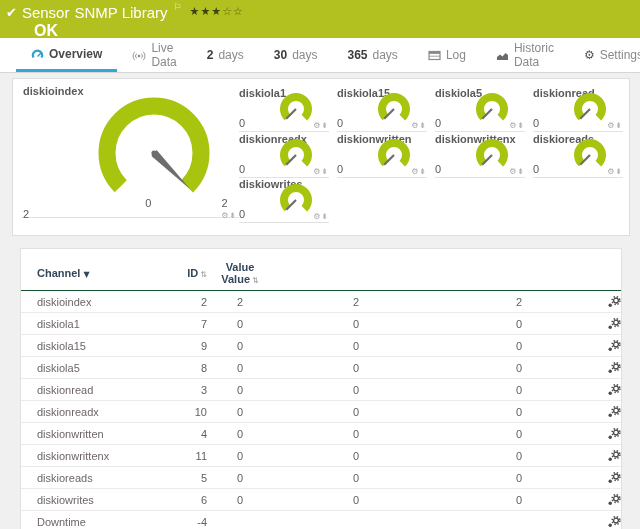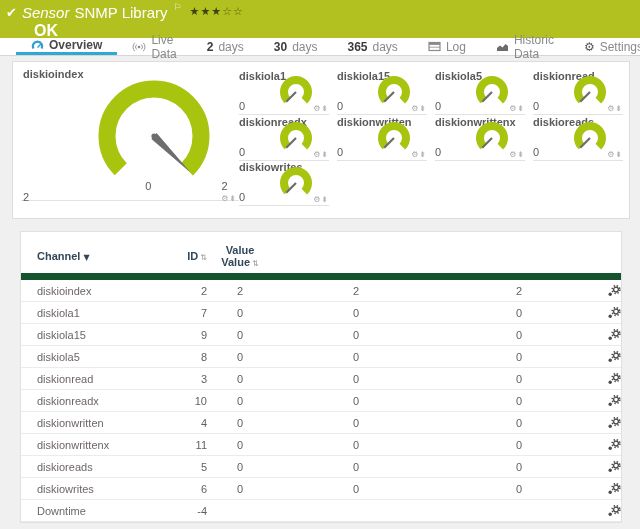--- a/index.html
+++ b/index.html
@@ -5,29 +5,29 @@
   * { margin:0; padding:0; box-sizing:border-box; }
   html,body { width:640px; height:529px; overflow:hidden; }
   body { font-family:"Liberation Sans", "DejaVu Sans", sans-serif; background:#f0f0f0; }
   .icon { font-family:"DejaVu Sans", sans-serif; }
 
   
   .hdr { background:#b2c120; height:38px; padding:4px 8px 0 6px; position:relative; }
   .hdr-line { display:flex; align-items:flex-start; }
   .hdr-check { color:#fff; font-size:13px; font-weight:bold; margin:1px 5px 0 0; }
   .hdr-title { color:#fff; font-size:15px; white-space:nowrap; }
-  .hdr-title .pfx { font-style:italic; margin-right:5px;margin-top:28px; }
+  .hdr-title .pfx { margin-right:5px;margin-top:28px; }
   .hdr-flag { color:#eef3cf; font-size:9px; margin:0 8px 0 6px; position:relative; top:-2px; }
   .hdr-stars { font-size:11px; letter-spacing:1px; position:relative; top:1px; }
   .hdr-stars .f { color:#3d4410; }
   .hdr-stars .e { color:#5d660f; }
   .hdr-status { color:#fff; font-size:16px; font-weight:bold; margin:1px 0 0 28px; }
 
   
-  .tabs { background:#fff; height:18px; display:flex; align-items:stretch; padding-left:16px; border-bottom:1px solid #d6d6d6; }
+  .tabs { background:#fff; height:35px; display:flex; align-items:stretch; padding-left:16px; border-bottom:1px solid #d6d6d6; }
   .tab { display:flex; align-items:center; gap:5px; padding:0 15px; cursor:pointer; font-size:12px; color:#8a8a8a; position:relative; }
   .tab .tnum { font-weight:bold; color:#3c3c3c; }
   .tab.active { border-bottom:3px solid #30a7d7; }
   .tab.active .tlabel { color:#4a4a4a; font-weight:bold; }
   .ticon { display:inline-flex; align-items:center; }
   .ticon svg { display:block; }
   .gear-glyph { font-size:12px; color:#565656; }
 
   
   .gpanel { background:#fff; border:1px solid #ddd; margin:5px 10px 0 12px; height:158px; position:relative; display:flex; }
@@ -42,21 +42,21 @@
   .gcell { position:relative; border-bottom:1px solid #e2e2e2; }
   .gcell .glabel { top:auto; bottom:32px; left:0; font-weight:bold; }
   .gcell svg.sm { position:absolute; right:12px; bottom:4px; }
   .gcell .gval { position:absolute; left:0; bottom:2px; font-size:11px; color:#5a5a5a; }
   .gcell .gicons { right:0; bottom:1px; }
   .gempty { border-bottom:none; }
 
   
   .tpanel { background:#fff; border:1px solid #e0e0e0; margin:12px 18px 0 20px; height:292px; padding-top:12px; }
   .trow { display:grid; grid-template-columns:128px 48px 54px 178px 148px 30px; padding-left:16px; align-items:center; }
-  .thead { color:#33475b; font-size:11px; font-weight:bold; border-bottom:7px solid #14532d; padding-bottom:5px; }
+  .thead { color:#33475b; font-size:11px; font-weight:bold; border-bottom:1px solid #14532d; padding-bottom:5px; }
   .thead .c-id, .trow .c-id { text-align:right; padding-right:6px; }
   .thead .c-last, .trow .c-last { text-align:center; }
   .thead .c-min, .trow .c-min, .thead .c-max, .trow .c-max { text-align:center; }
   .sort { font-size:8px; color:#9a9a9a; font-weight:normal; margin-left:2px; }
   .caret { font-size:8px; color:#33475b; margin-left:3px; }
   .tr { height:22px; font-size:11px; border-bottom:1px solid #ebebeb; }
   .tr .c-ch { color:#6e6666; }
   .tr .c-num { color:#5f5f5f; }
   .c-gear { text-align:right; padding-right:2px; }
   .c-gear svg { display:inline-block; vertical-align:middle; cursor:pointer; }

